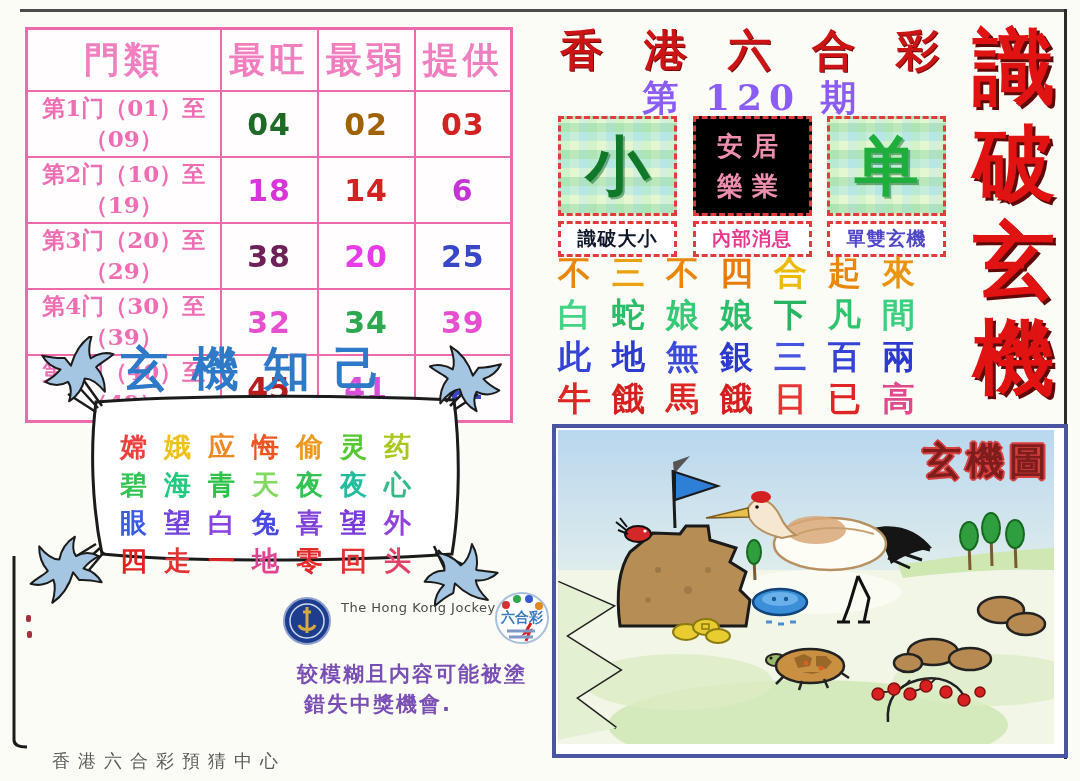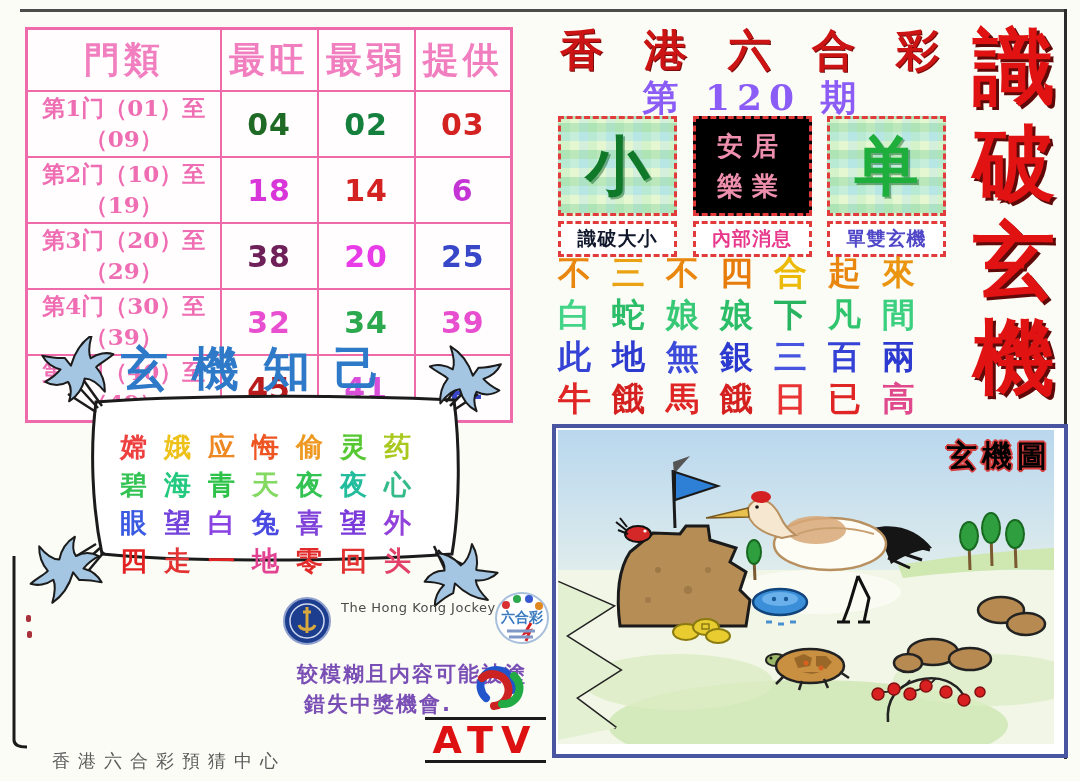--- a/index.html
+++ b/index.html
@@ -75,22 +75,22 @@
   .phrase-line{font-size:33px;font-weight:bold;letter-spacing:21px;line-height:41px;margin-bottom:1px;
                white-space:nowrap;font-family:"DejaVu Serif","Liberation Serif",serif;}
 
   .vertical-title{position:absolute;left:968px;top:18px;width:92px;text-align:center;}
   .vt-char{display:block;font-size:82px;line-height:97px;font-weight:bold;color:#e01212;
            text-shadow:3px 3px 0 #5f0909;font-family:"DejaVu Serif","Liberation Serif",serif;}
 
   
   .picture{position:absolute;left:552px;top:424px;width:504px;height:322px;
            border:4px solid #4a55a2;background:#fff;padding:2px;}
-  .caption{position:absolute;right:12px;top:8px;font-size:30px;font-weight:bold;letter-spacing:5px;
-           color:#000000;
+  .caption{position:absolute;right:12px;top:8px;font-size:38px;font-weight:bold;letter-spacing:5px;
+           color:#7f1d1d;
            text-shadow:2px 0 0 #d84040,-2px 0 0 #d84040,0 2px 0 #d84040,0 -2px 0 #d84040,
                        1px 1px 0 #d84040,-1px -1px 0 #d84040,1px -1px 0 #d84040,-1px 1px 0 #d84040;}
 </style>
 </head>
 <body>
 
 <div class="sheet">
 
   <div class="edge-top"></div>
   <div class="edge-right"></div>
@@ -101,21 +101,21 @@
         <th style="width:40%">門類</th>
         <th style="width:20%">最旺</th>
         <th style="width:20%">最弱</th>
         <th style="width:20%">提供</th>
       </tr>
     </thead>
     <tbody>
       <tr>
         <td class="row-label">第1门（01）至（09）</td>
         <td class="num" style="color: rgb(31, 107, 38);">04</td>
-        <td class="num" style="color: #15803d; margin-top: 32px;">02</td>
+        <td class="num" style="color: #a16207; margin-top: 32px;">02</td>
         <td class="num" style="color: rgb(212, 34, 34);">03</td>
       </tr>
       <tr>
         <td class="row-label">第2门（10）至（19）</td>
         <td class="num" style="color: rgb(217, 54, 217);">18</td>
         <td class="num" style="color: rgb(212, 34, 34);">14</td>
         <td class="num" style="color: rgb(196, 51, 212);">6</td>
       </tr>
       <tr>
         <td class="row-label">第3门（20）至（29）</td>
@@ -191,30 +191,20 @@
       <path d="M38,34 L32,44 L37,42 L33,52" stroke="#d82020" stroke-width="3" fill="none"></path>
       <path d="M14,42 h28 M16,48 h24" stroke="#8098c8" stroke-width="3"></path>
     </svg>
   </div>
 
   <div class="disclaimer">
     <div class="l1">较模糊且内容可能被塗</div>
     <div class="l2">錯失中獎機會.</div>
   </div>
 
-  <div class="atv">
-    <svg width="78" height="52" style="margin-left:26px">
-      <path d="M26,38 A16,16 0 1 1 52,30" fill="none" stroke="#2255cc" stroke-width="8" stroke-linecap="round"></path>
-      <path d="M22,18 A16,16 0 1 1 34,46" fill="none" stroke="#cc2222" stroke-width="8" stroke-linecap="round"></path>
-      <path d="M54,16 A16,16 0 0 1 42,44" fill="none" stroke="#22aa44" stroke-width="8" stroke-linecap="round"></path>
-    </svg>
-    <div class="atv-rule"></div>
-    <div class="atv-label">ATV</div>
-    <div class="atv-rule"></div>
-  </div>
 
   <div class="footer-line">香港六合彩預猜中心</div>
   <svg class="left-bracket" width="22" height="196">
     <path d="M3,0 L3,184 Q3,191 16,191" stroke="#1b1b1b" stroke-width="3" fill="none"></path>
   </svg>
   <div class="red-dot" style="left:26px;top:615px"></div>
   <div class="red-dot" style="left:27px;top:631px"></div>
 
   <div class="top-title serif">香港六合彩</div>
   <div class="issue serif">第 120 期</div>

